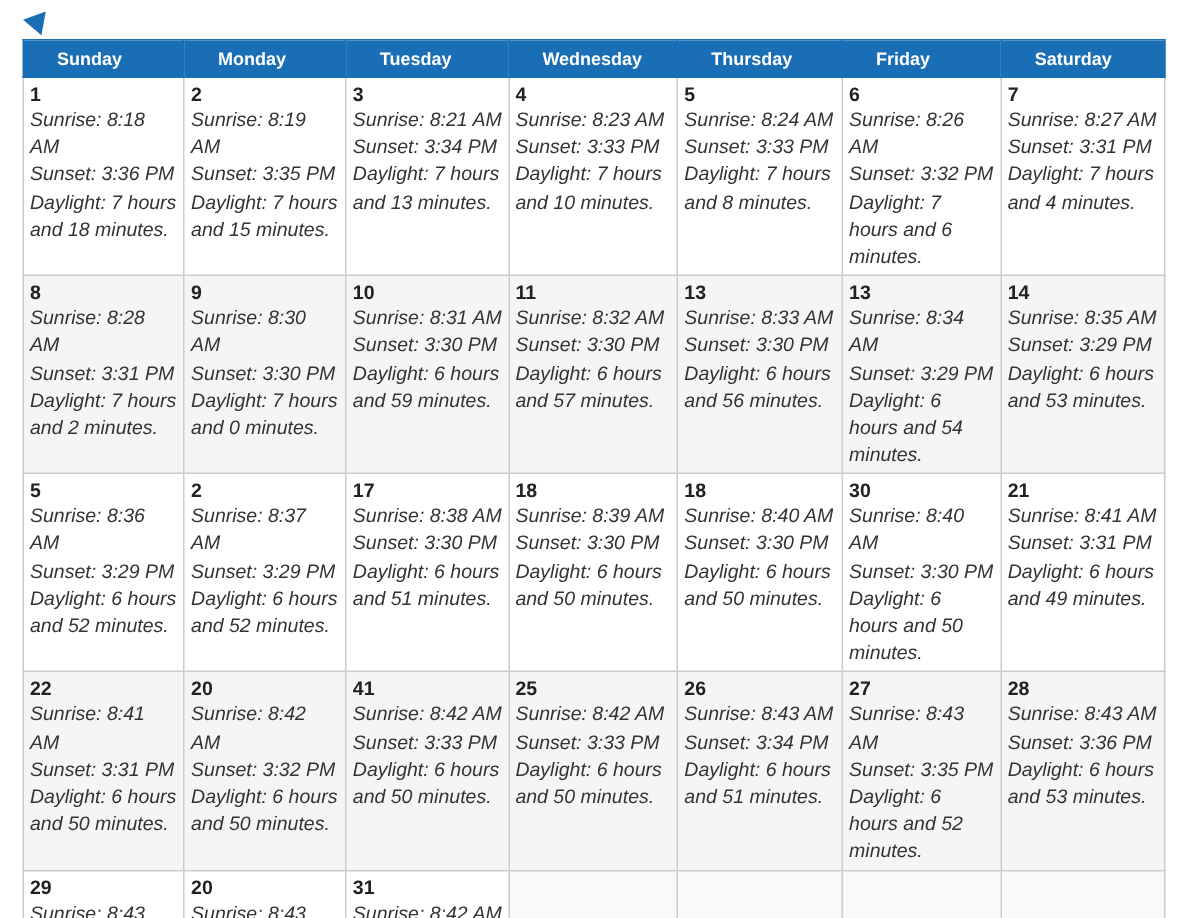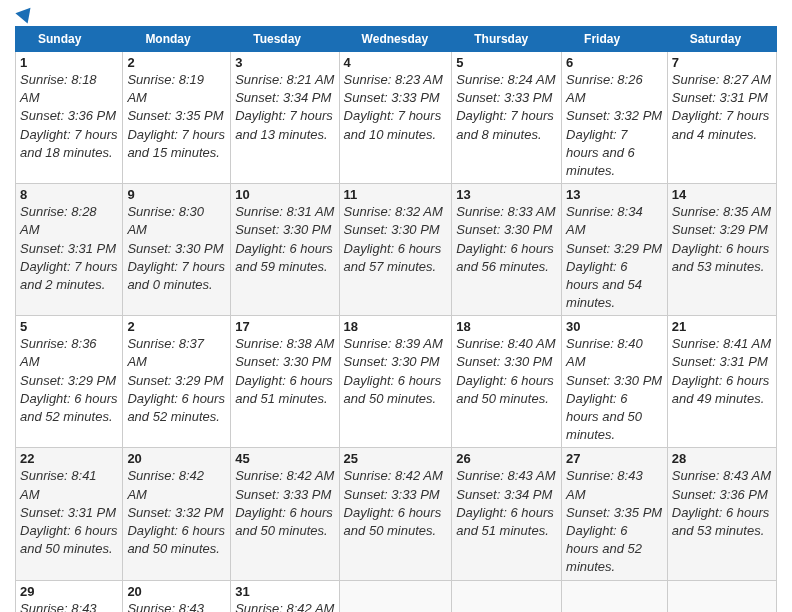--- a/index.html
+++ b/index.html
@@ -223,21 +223,21 @@
         <tr>
           <td>
             <span class="day-number">22</span>
             <div class="day-info">Sunrise: 8:41 AM<br>Sunset: 3:31 PM<br>Daylight: 6 hours and 50 minutes.</div>
           </td>
           <td>
             <span class="day-number">20</span>
             <div class="day-info">Sunrise: 8:42 AM<br>Sunset: 3:32 PM<br>Daylight: 6 hours and 50 minutes.</div>
           </td>
           <td>
-            <span class="day-number">45</span>
+            <span class="day-number">41</span>
             <div class="day-info">Sunrise: 8:42 AM<br>Sunset: 3:33 PM<br>Daylight: 6 hours and 50 minutes.</div>
           </td>
           <td>
             <span class="day-number">25</span>
             <div class="day-info">Sunrise: 8:42 AM<br>Sunset: 3:33 PM<br>Daylight: 6 hours and 50 minutes.</div>
           </td>
           <td>
             <span class="day-number">26</span>
             <div class="day-info">Sunrise: 8:43 AM<br>Sunset: 3:34 PM<br>Daylight: 6 hours and 51 minutes.</div>
           </td>

